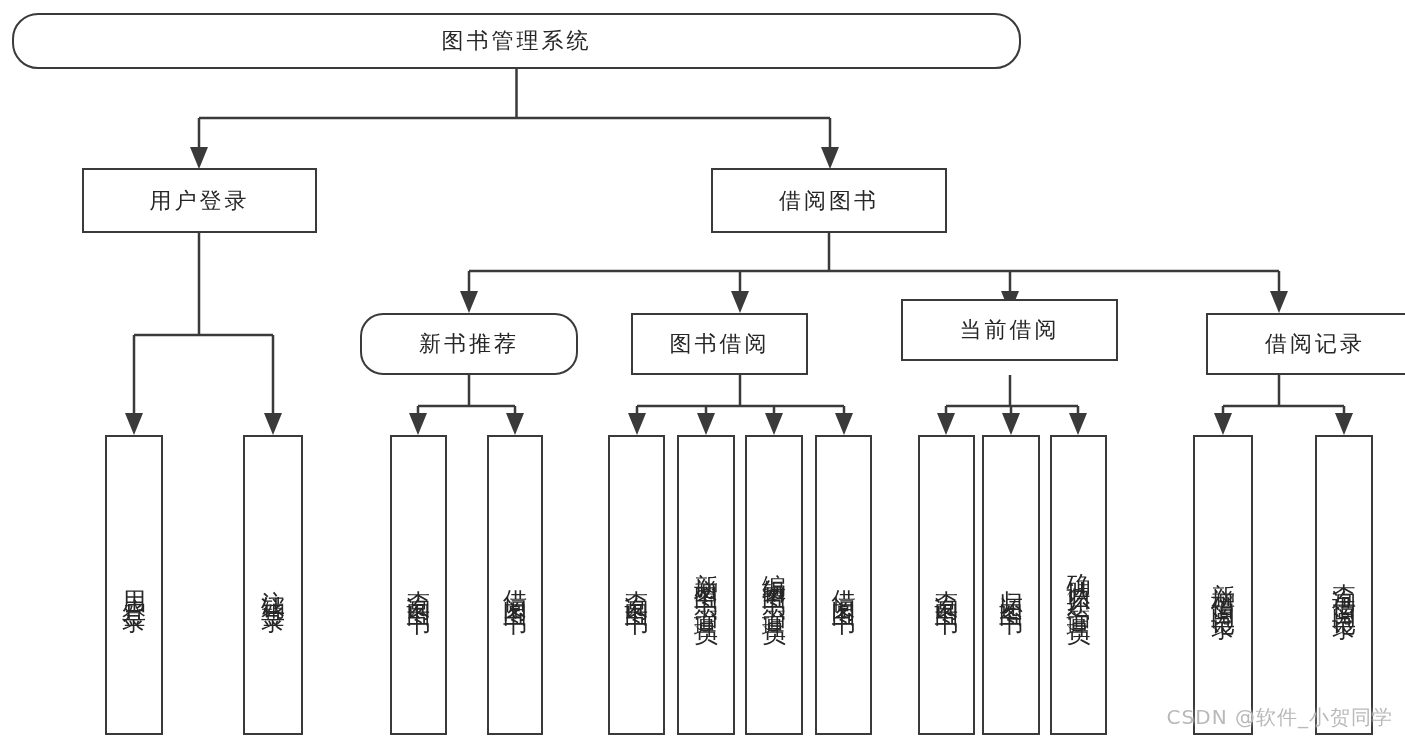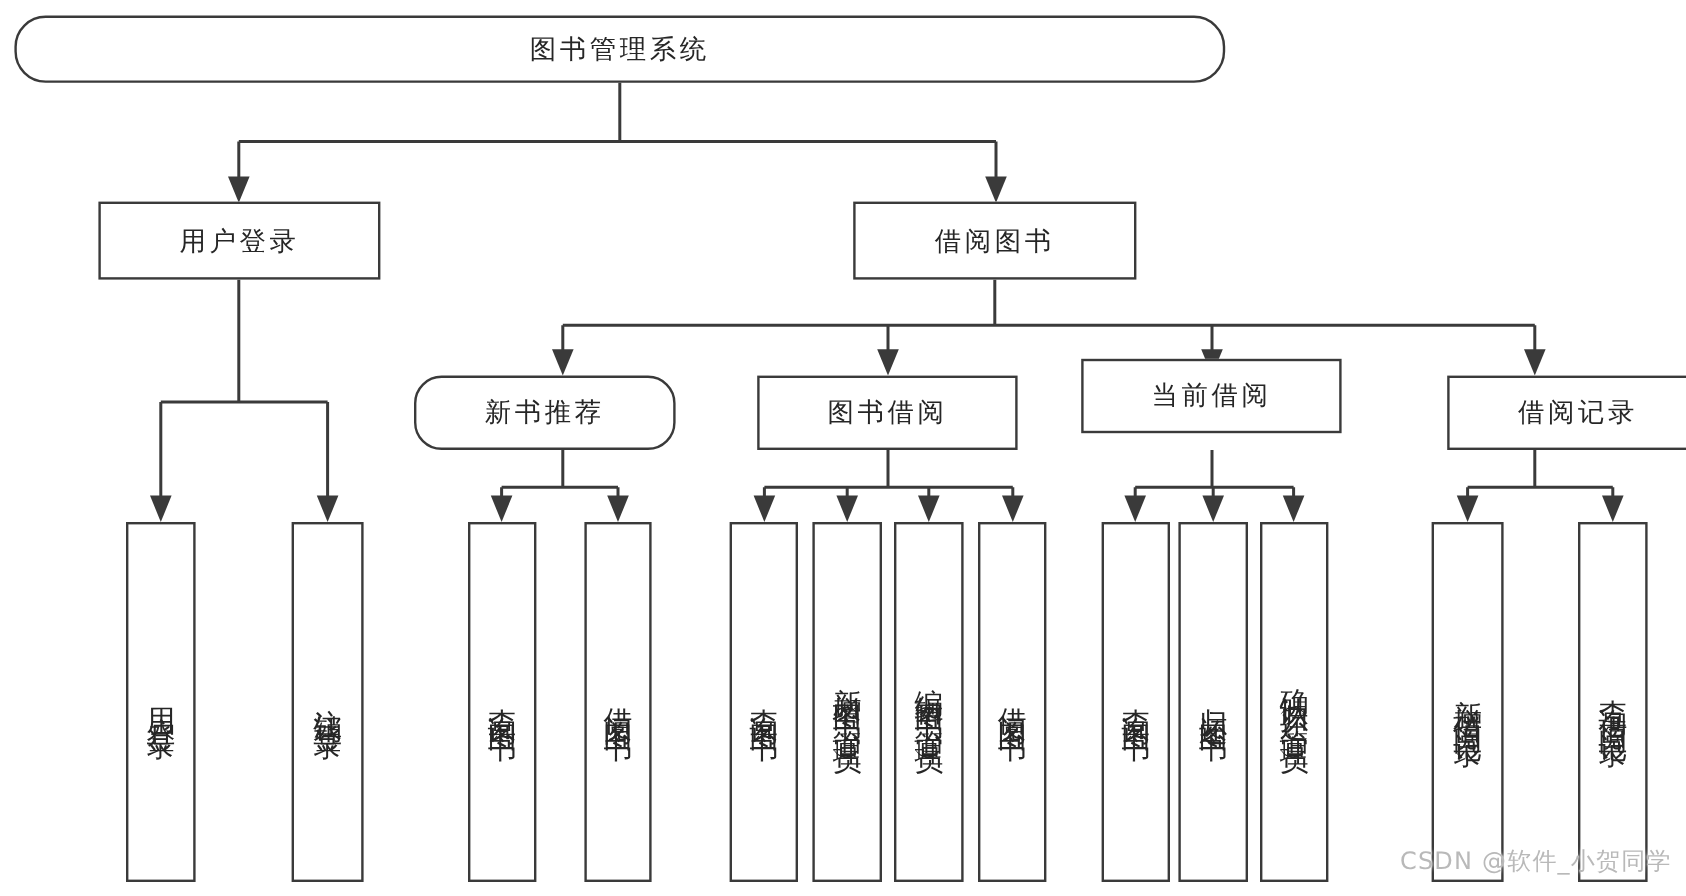--- a/index.html
+++ b/index.html
@@ -94,24 +94,24 @@
     <span class="h-label">图书管理系统</span>
   </div>
 
   <div class="node" style="left:82px;top:168px;width:235px;height:65px;">
     <span class="h-label">用户登录</span>
   </div>
   <div class="node" style="left:711px;top:168px;width:236px;height:65px;">
     <span class="h-label">借阅图书</span>
   </div>
 
-  <div class="node" style="left:345px;top:313px;width:218px;height:62px;border-radius:23px;">
+  <div class="node" style="left:360px;top:313px;width:218px;height:62px;border-radius:23px;">
     <span class="h-label">新书推荐</span>
   </div>
-  <div class="node" style="left:631px;top:313px;width:217px;height:62px;">
+  <div class="node" style="left:631px;top:313px;width:177px;height:62px;">
     <span class="h-label">图书借阅</span>
   </div>
   <div class="node" style="left:901px;top:299px;width:217px;height:62px;justify-content:center;">
     <span class="h-label">当前借阅</span>
   </div>
   <div class="node" style="left:1206px;top:313px;width:218px;height:62px;">
     <span class="h-label">借阅记录</span>
   </div>
 
   <div class="node" style="left:105px;top:435px;width:58px;height:300px;">

